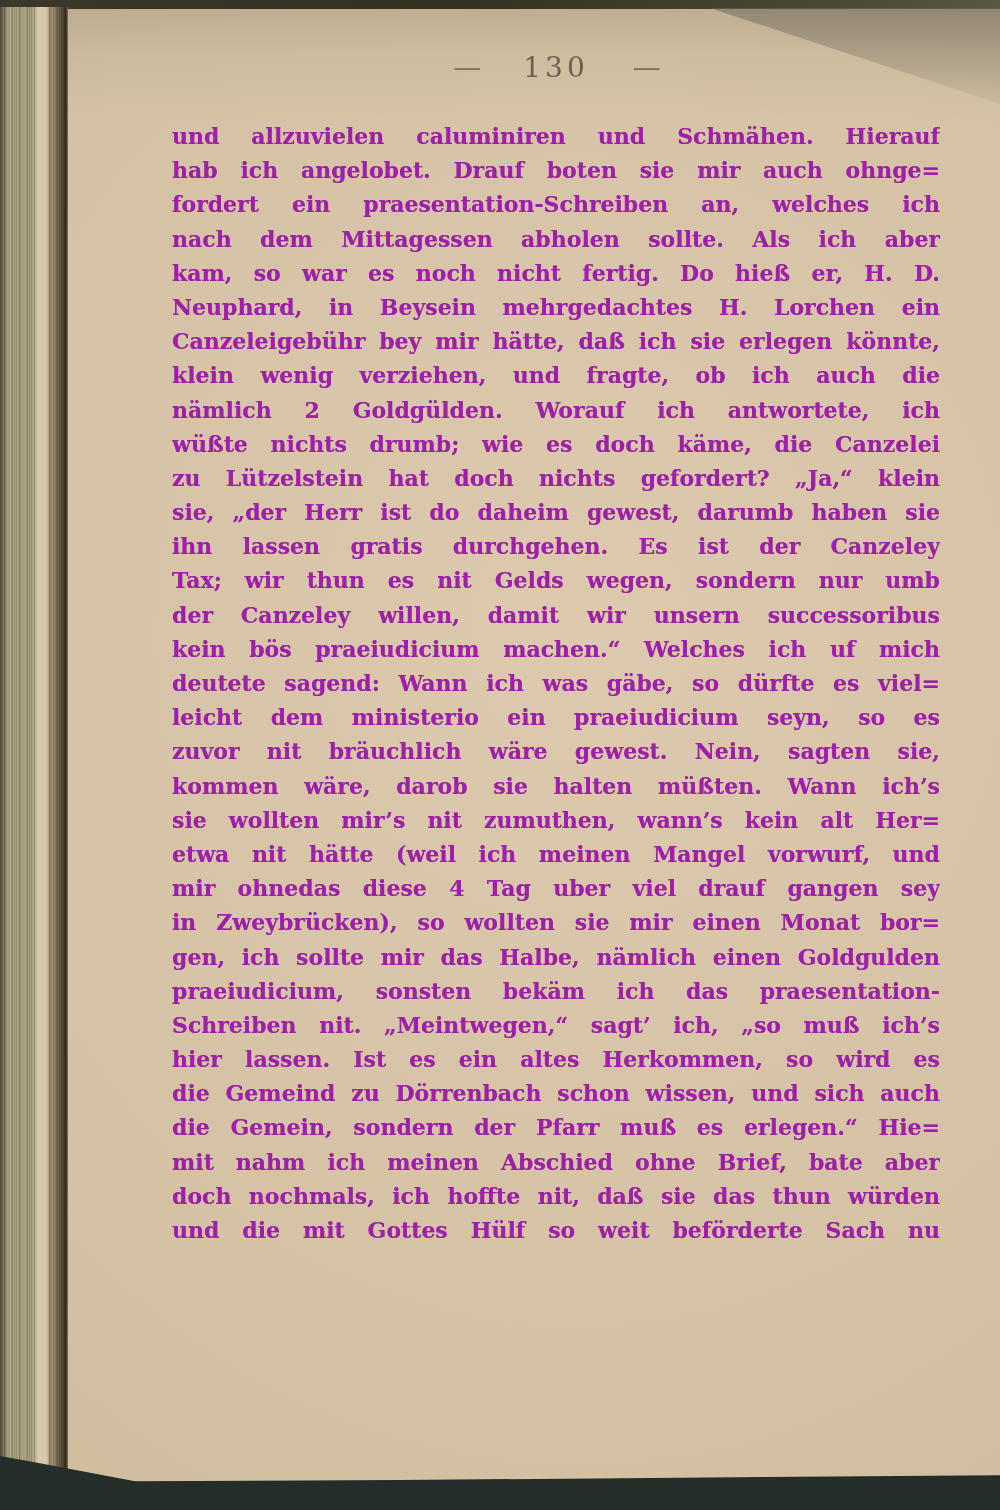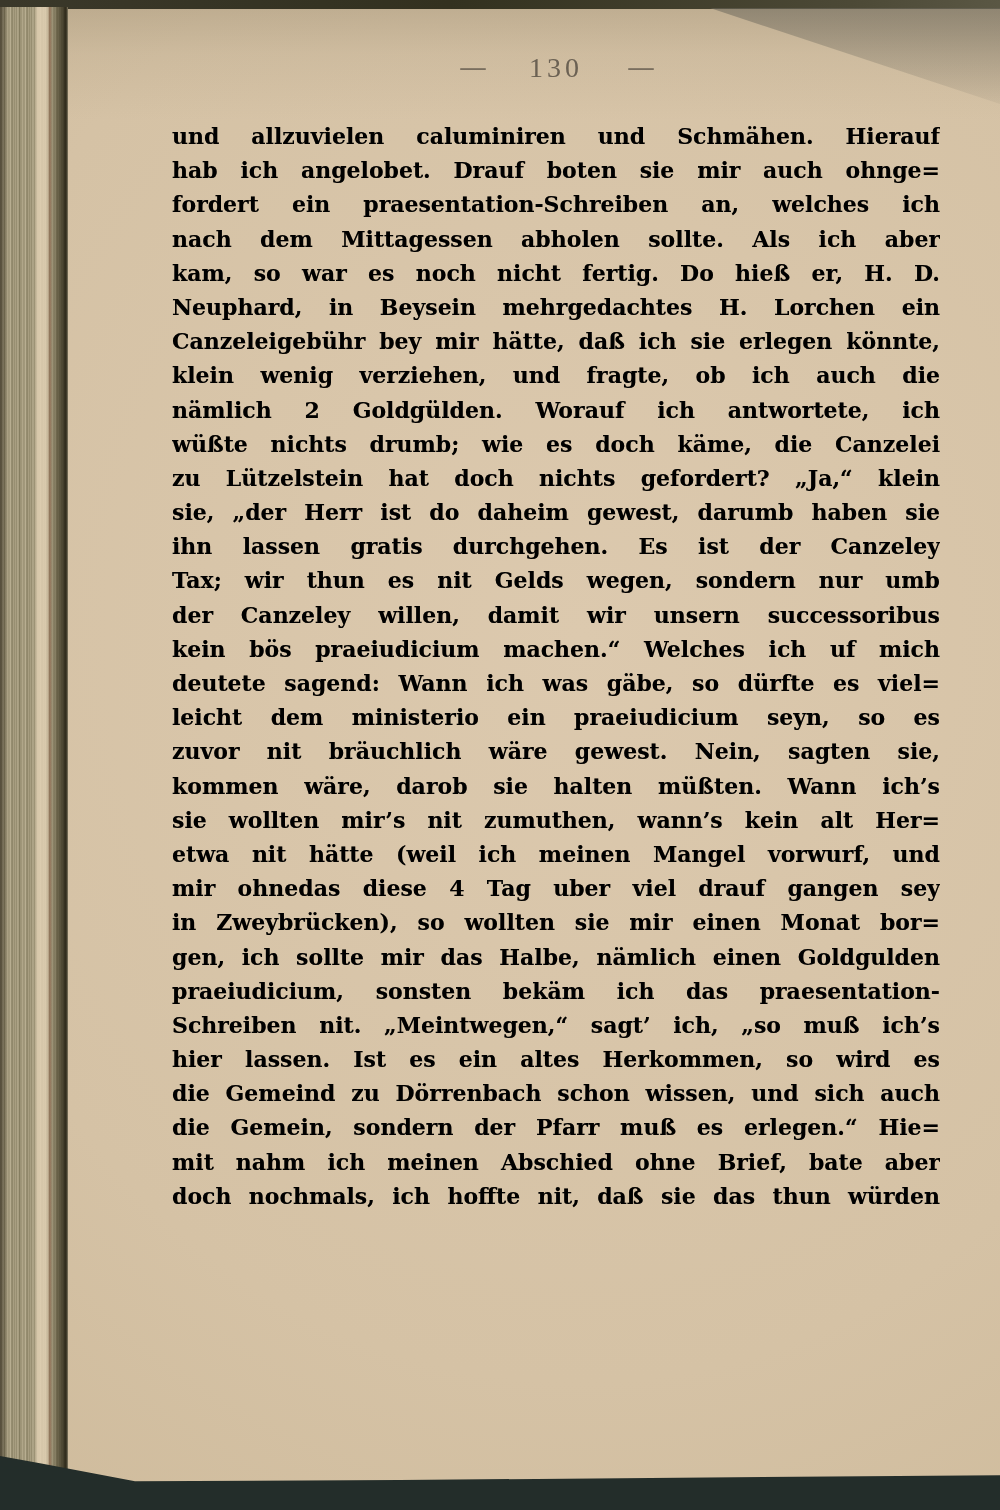--- a/index.html
+++ b/index.html
@@ -45,28 +45,28 @@
     background:#232d2a;
     clip-path:polygon(0 10%, 4% 22%, 13.5% 52%, 40% 50%, 100% 42%, 100% 100%, 0 100%);
   }
   
   .page-header {
     position:absolute; top:50px; left:172px; width:768px;
     display:flex; justify-content:center; align-items:center; gap:44px;
     color:#6b6153; font-size:28px; line-height:36px;
   }
   .page-header .dash { letter-spacing:-2px; opacity:0.85; }
-  .page-header .num { letter-spacing:4px;font-family:Liberation Serif, serif; }
+  .page-header .num { letter-spacing:4px; }
   
   .text-block {
     position:absolute; top:119px; left:172px; width:768px;
   }
   .line {
     height:34.2px; line-height:34.2px; overflow:hidden;
-    font-size:22px; font-weight:bold; color:#000000;
+    font-size:22px; font-weight:bold; color:#a21caf;
     text-align:justify; text-align-last:justify;
     text-shadow:0 0 0.5px rgba(70,58,44,0.55);
   }
   .line::after { content:""; display:inline-block; width:100%; height:0; }
 </style>
 </head>
 <body>
 
 <div class="screenshot">
   <div class="paper"></div>
@@ -108,14 +108,15 @@
     <div class="line">mir ohnedas diese 4 Tag uber viel drauf gangen sey</div>
     <div class="line">in Zweybrücken), so wollten sie mir einen Monat bor=</div>
     <div class="line">gen, ich sollte mir das Halbe, nämlich einen Goldgulden</div>
     <div class="line">praeiudicium, sonsten bekäm ich das praesentation-</div>
     <div class="line">Schreiben nit. „Meintwegen,“ sagt’ ich, „so muß ich’s</div>
     <div class="line">hier lassen. Ist es ein altes Herkommen, so wird es</div>
     <div class="line">die Gemeind zu Dörrenbach schon wissen, und sich auch</div>
     <div class="line">die Gemein, sondern der Pfarr muß es erlegen.“ Hie=</div>
     <div class="line">mit nahm ich meinen Abschied ohne Brief, bate aber</div>
     <div class="line">doch nochmals, ich hoffte nit, daß sie das thun würden</div>
+    <div class="line">und die mit Gottes Hülf so weit beförderte Sach nu</div>
   </div>
 </div>
 
 </body></html>

